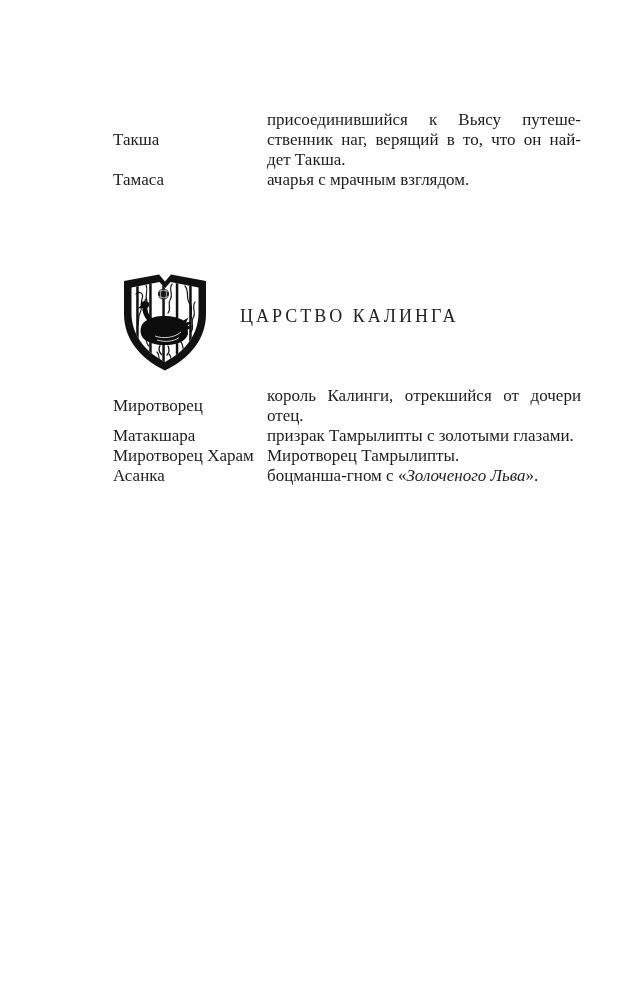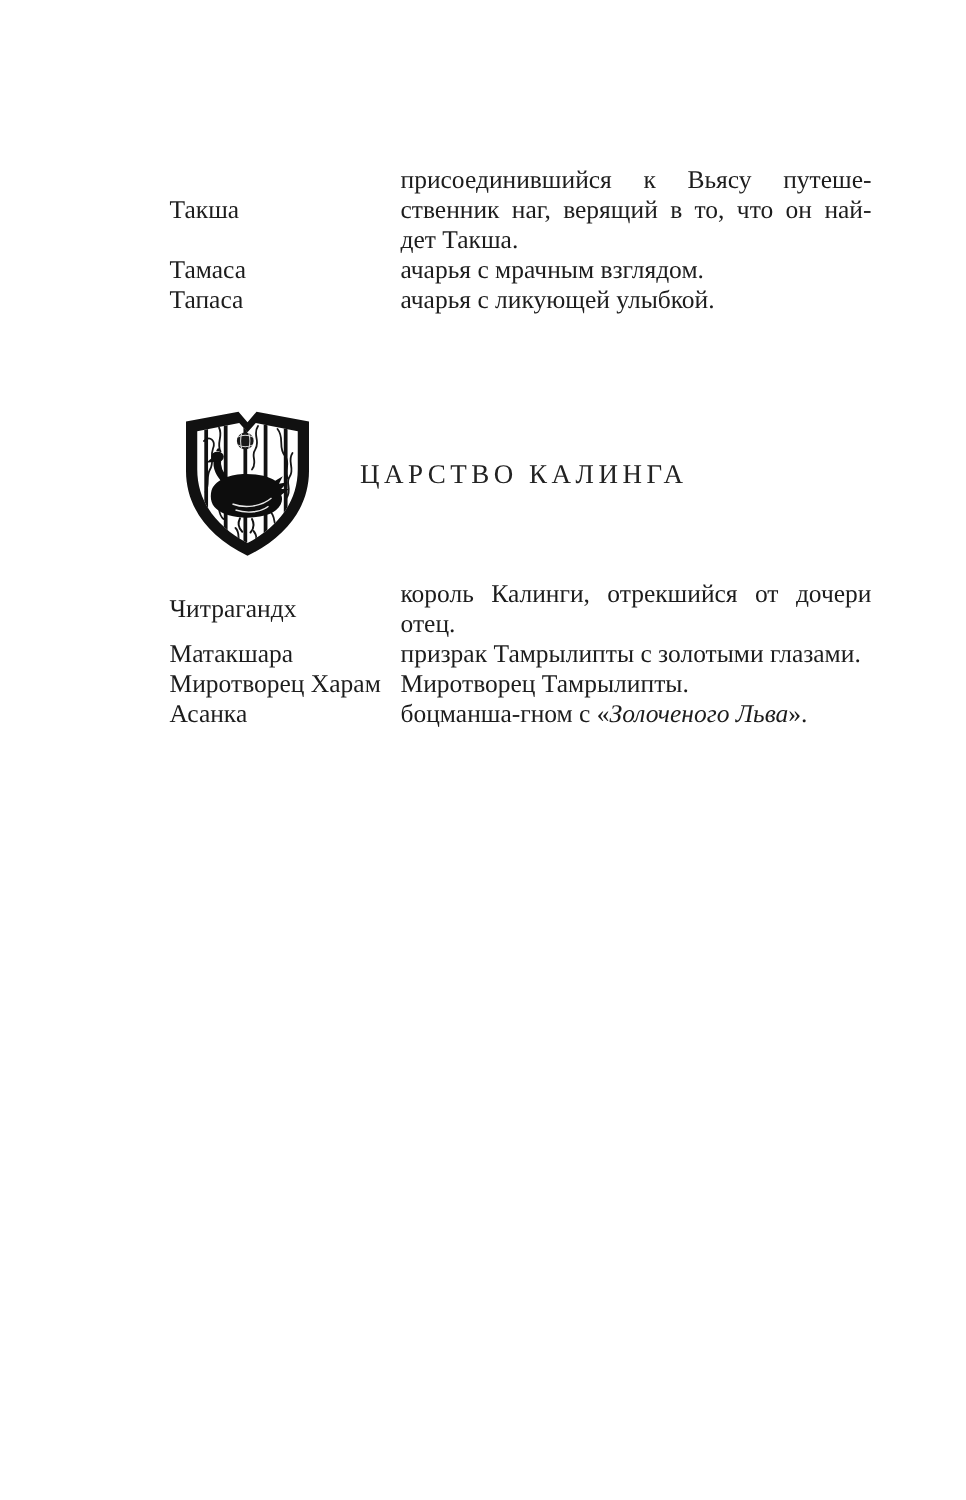--- a/index.html
+++ b/index.html
@@ -79,26 +79,20 @@
         <div class="ln j">ственник наг, верящий в то, что он най-</div>
         <div class="ln">дет Такша.</div>
       </div>
     </div>
     <div class="row">
       <div class="nm">Тамаса</div>
       <div class="ds">
         <div class="ln">ачарья с мрачным взглядом.</div>
       </div>
     </div>
-    <div class="row">
-      <div class="nm">Тапаса</div>
-      <div class="ds">
-        <div class="ln">ачарья с ликующей улыбкой.</div>
-      </div>
-    </div>
   </section>
 
   <div class="emblem">
     <svg class="crest" width="96" height="106" viewBox="0 0 96 106" xmlns="http://www.w3.org/2000/svg">
       <defs>
         <clipPath id="innerShield">
           <path d="M14.5,19.5 L42.5,14 L48,20.2 L53.5,14 L81.5,19.5 L81.5,45 C81.5,66 69,83 48,94 C27,83 14.5,66 14.5,45 Z"></path>
         </clipPath>
         <clipPath id="ballClip">
           <circle cx="46.5" cy="26" r="5.6"></circle>
@@ -157,21 +151,21 @@
           <path d="M43,77.5 q-2.5,5 1.5,9"></path>
           <path d="M51,78 q2.5,5 -1,9"></path>
         </g>
       </g>
     </svg>
     <h2 class="heading">ЦАРСТВО КАЛИНГА</h2>
   </div>
 
   <section class="glossary g-kalinga">
     <div class="row">
-      <div class="nm">Читрагандх</div>
+      <div class="nm">Миротворец</div>
       <div class="ds">
         <div class="ln j">король Калинги, отрекшийся от дочери</div>
         <div class="ln">отец.</div>
       </div>
     </div>
     <div class="row">
       <div class="nm">Матакшара</div>
       <div class="ds">
         <div class="ln">призрак Тамрылипты с золотыми глазами.</div>
       </div>

